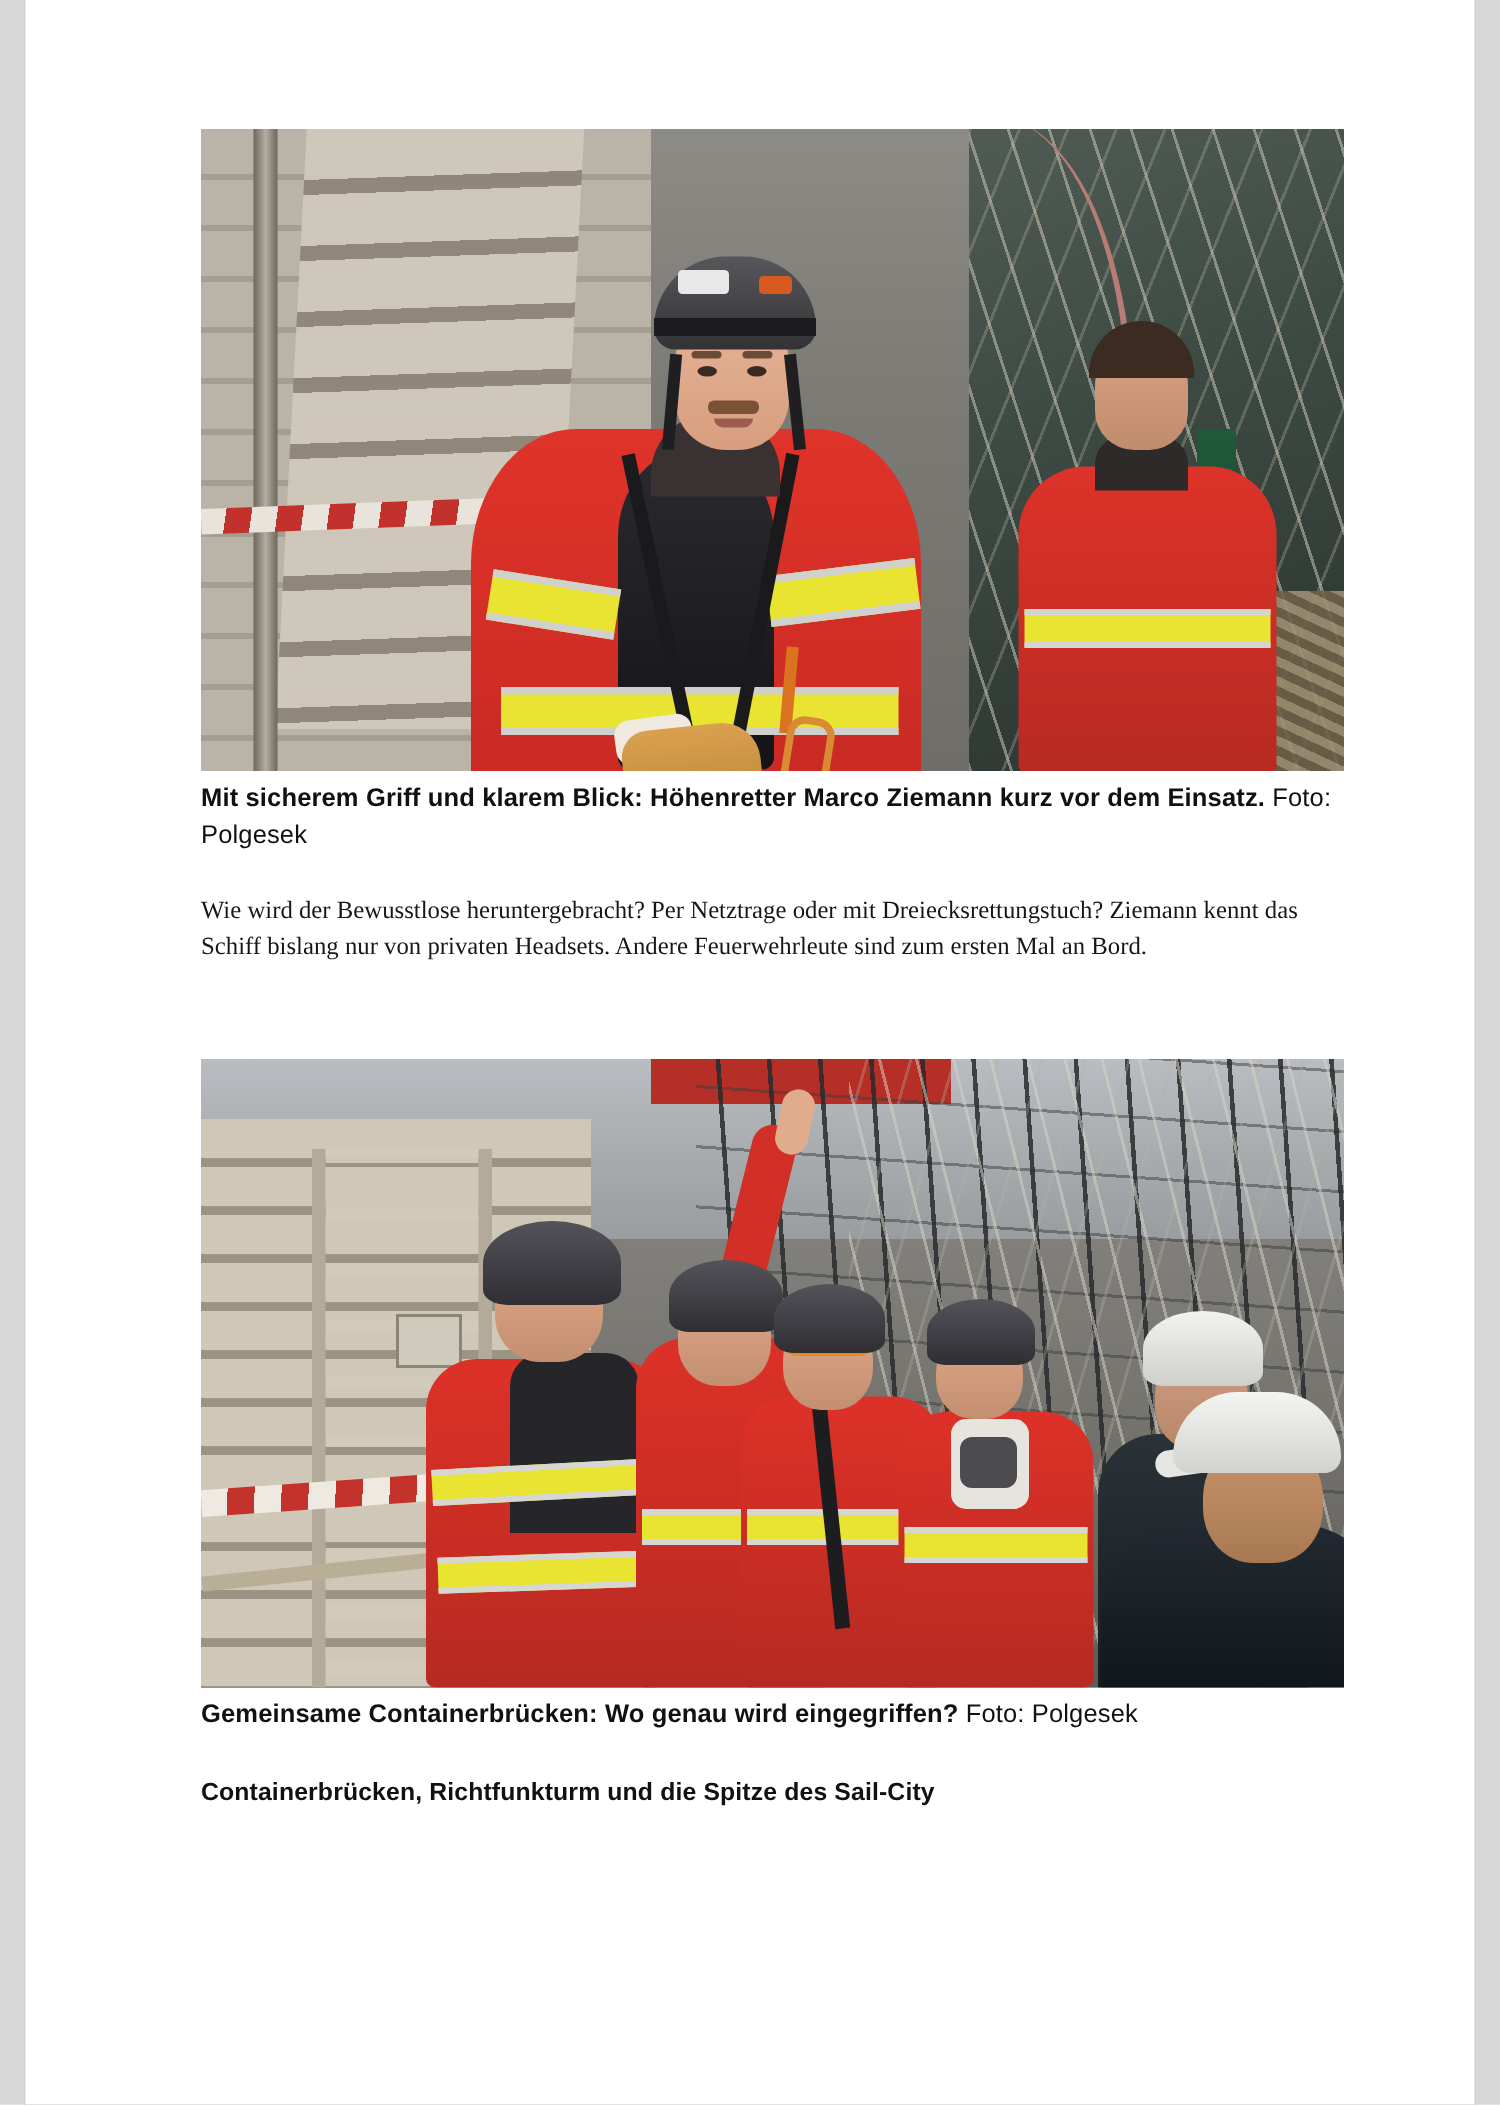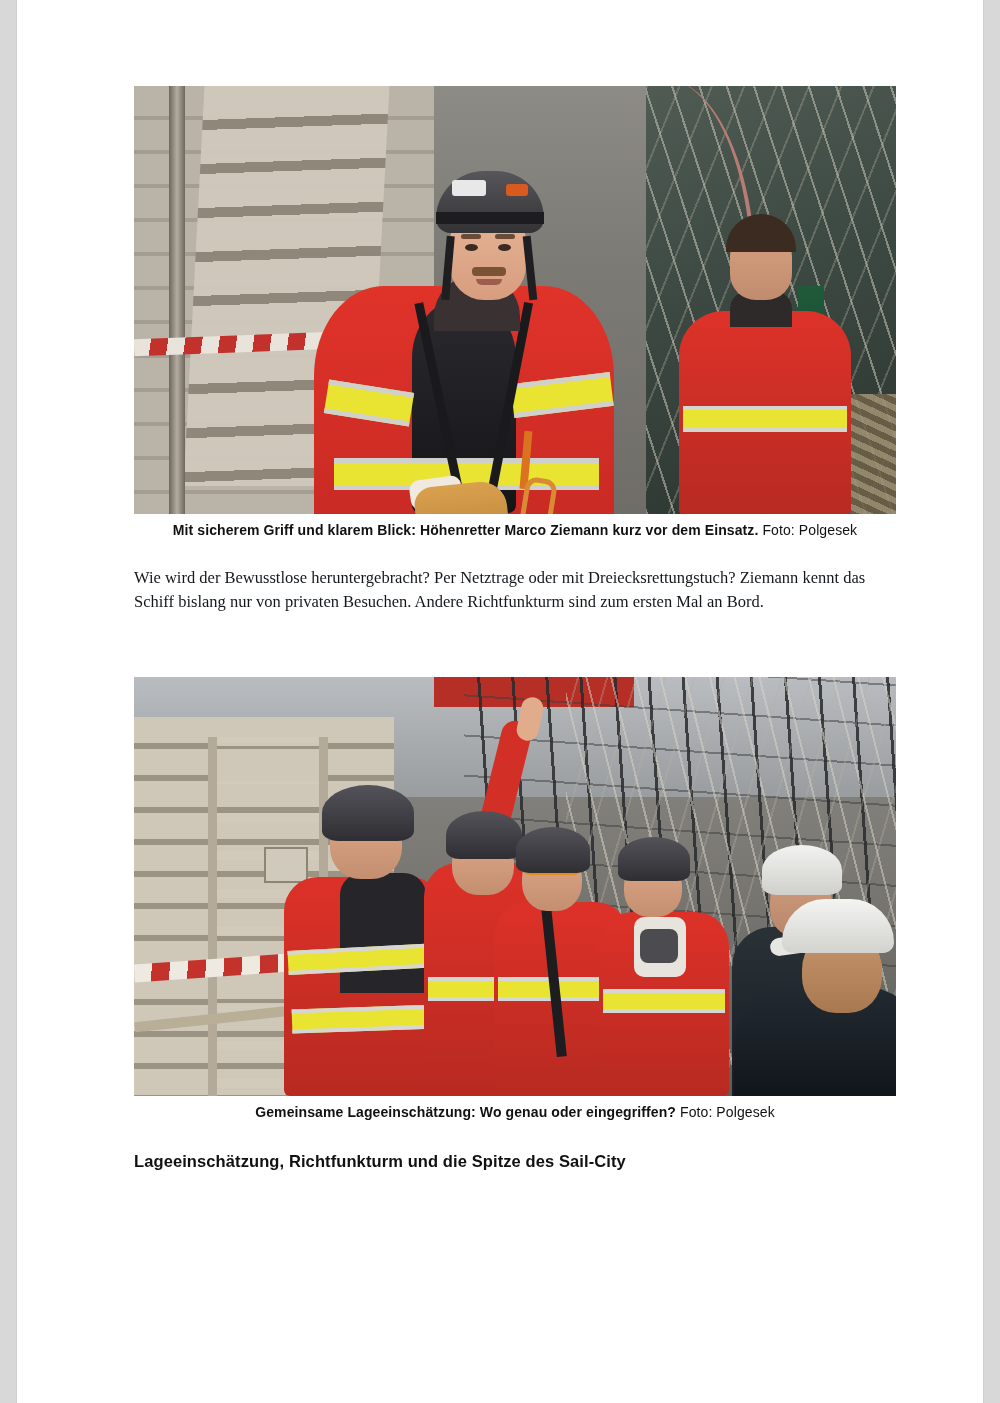--- a/index.html
+++ b/index.html
@@ -39,26 +39,25 @@
     width: 762px;
     position: relative;
     overflow: hidden;
     background: #51515a;
   }
   .photo-1 { height: 428px; }
   .photo-2 { height: 419px; }
 
   .caption {
     font-family: "Liberation Sans", sans-serif;
-    font-size: 14px;
+    font-size: 17px;
     line-height: 1.45;
     color: #111;
     padding-top: 6px;
     letter-spacing: 0.1px;
-    text-align: center;
   }
   .caption b {
     font-weight: bold;
   }
   .caption .credit {
     font-weight: normal;
   }
 
   
   p.body {
@@ -429,21 +428,21 @@
         <div class="p1-glove"></div>
         <div class="p1-carabiner"></div>
       </div>
       <figcaption class="caption">
         <b>Mit sicherem Griff und klarem Blick: Höhenretter Marco Ziemann kurz vor dem Einsatz.</b><span class="credit"> Foto: Polgesek</span>
       </figcaption>
     </figure>
 
     <div class="gap-after-caption"></div>
 
-    <p class="body">Wie wird der Bewusstlose heruntergebracht? Per Netztrage oder mit Dreiecksrettungstuch? Ziemann kennt das Schiff bislang nur von privaten Besuchen. Andere Richtfunkturm sind zum ersten Mal an Bord.</p>
+    <p class="body">Wie wird der Bewusstlose heruntergebracht? Per Netztrage oder mit Dreiecksrettungstuch? Ziemann kennt das Schiff bislang nur von privaten Headsets. Andere Feuerwehrleute sind zum ersten Mal an Bord.</p>
     <div class="para-gap"></div>
 
     <div class="gap-before-photo2"></div>
 
     <figure>
       <div class="photo photo-2">
         <div class="p2-bg"></div>
         <div class="p2-sky"></div>
         <div class="p2-red-top"></div>
         <div class="p2-masts"></div>
@@ -485,22 +484,22 @@
         <div class="fig e-body"></div>
         <div class="fig e-head"></div>
         <div class="fig helmet-white e-helmet"></div>
 
         <div class="fig f-body"></div>
         <div class="fig f-head"></div>
         <div class="fig f-cap-brim"></div>
         <div class="fig f-cap"></div>
       </div>
       <figcaption class="caption">
-        <b>Gemeinsame Lageeinschätzung: Wo genau oder eingegriffen?</b><span class="credit"> Foto: Polgesek</span>
+        <b>Gemeinsame Containerbrücken: Wo genau wird eingegriffen?</b><span class="credit"> Foto: Polgesek</span>
       </figcaption>
     </figure>
 
     <div class="gap-after-caption2"></div>
 
-    <h2 class="subhead">Lageeinschätzung, Richtfunkturm und die Spitze des Sail-City</h2>
+    <h2 class="subhead">Containerbrücken, Richtfunkturm und die Spitze des Sail-City</h2>
 
   </div>
 </div>
 
 </body></html>

